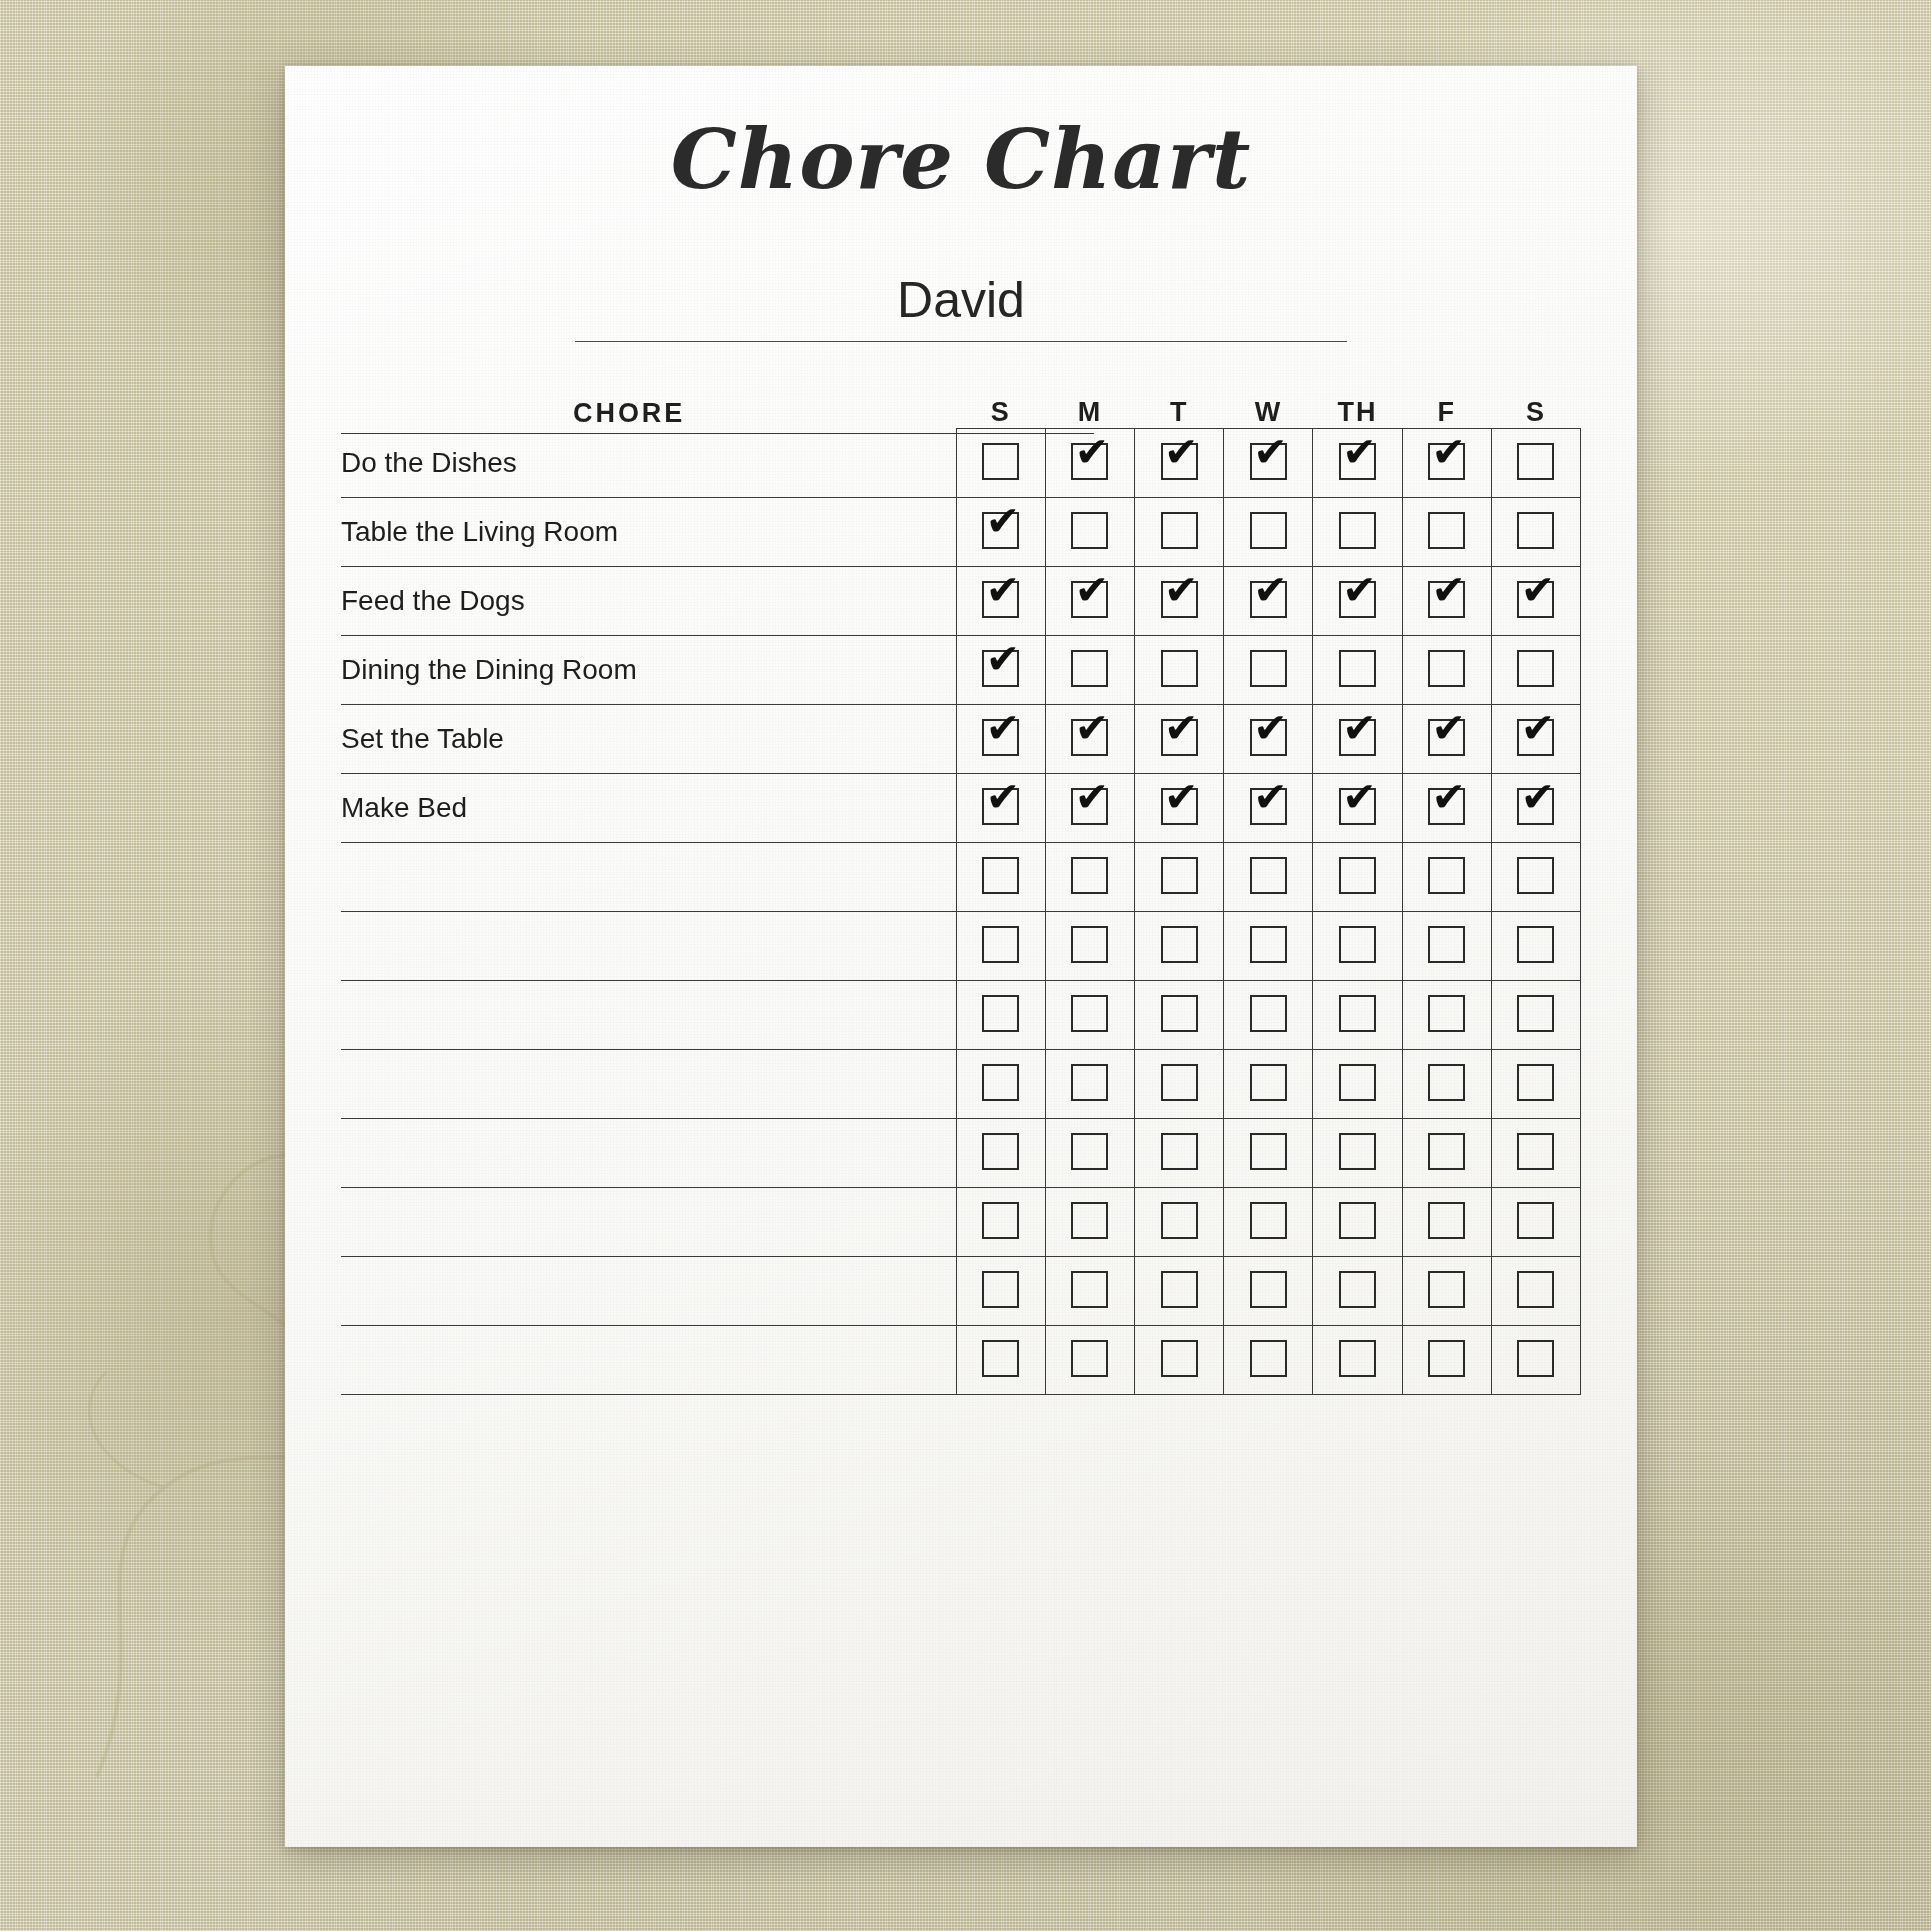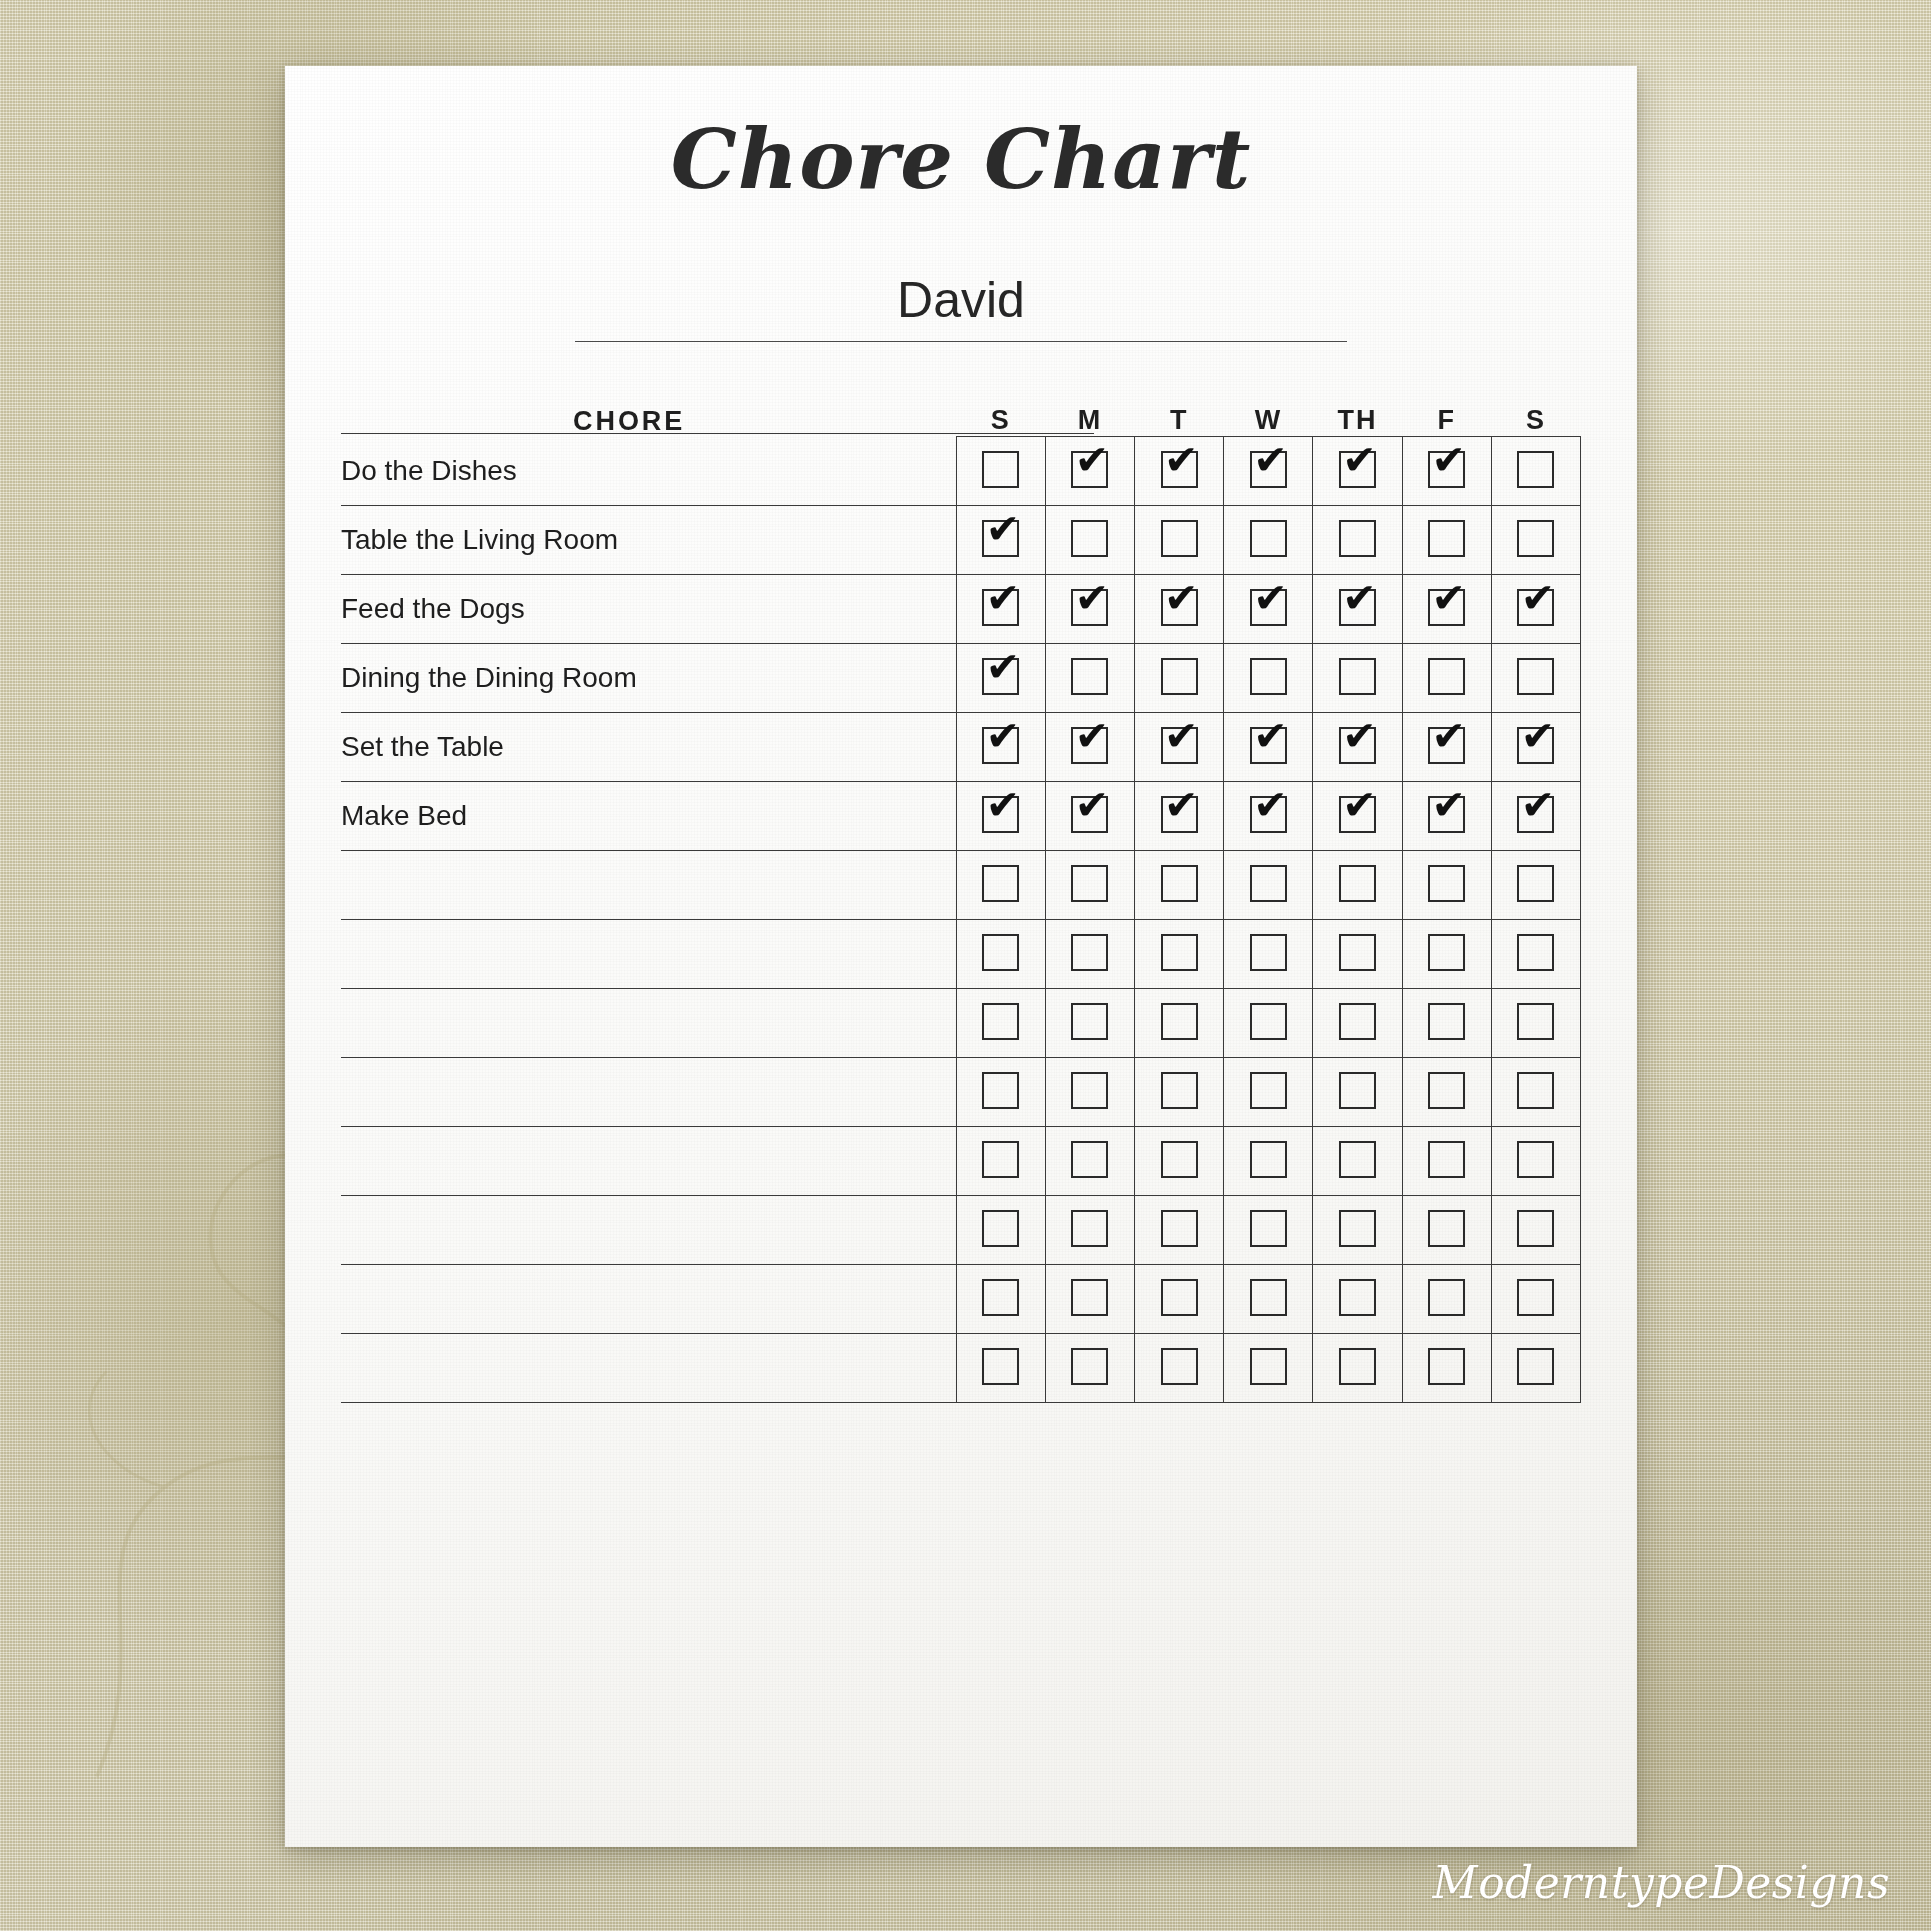--- a/index.html
+++ b/index.html
@@ -99,21 +99,21 @@
     left: 290px;
     top: 275px;
     width: 772px;
     border-bottom: 1.9px solid #4a4a4a;
   }
 
   
   .table-wrap {
     position: absolute;
     left: 56px;
-    top: 320px;
+    top: 312px;
     width: 1240px;
   }
   table.chore {
     border-collapse: collapse;
     width: 1240px;
     table-layout: fixed;
   }
   table.chore th, table.chore td {
     padding: 0;
     margin: 0;
@@ -391,15 +391,14 @@
               <td class="day-cell"><span class="box"></span></td>
               <td class="day-cell"><span class="box"></span></td>
               <td class="day-cell last-day"><span class="box"></span></td>
             </tr>
           </tbody>
       </table>
     </div>
 
   </div>
 
-  <div class="watermark">ModerntypeDesigns</div>
 </div>
 
 
 </body></html>

